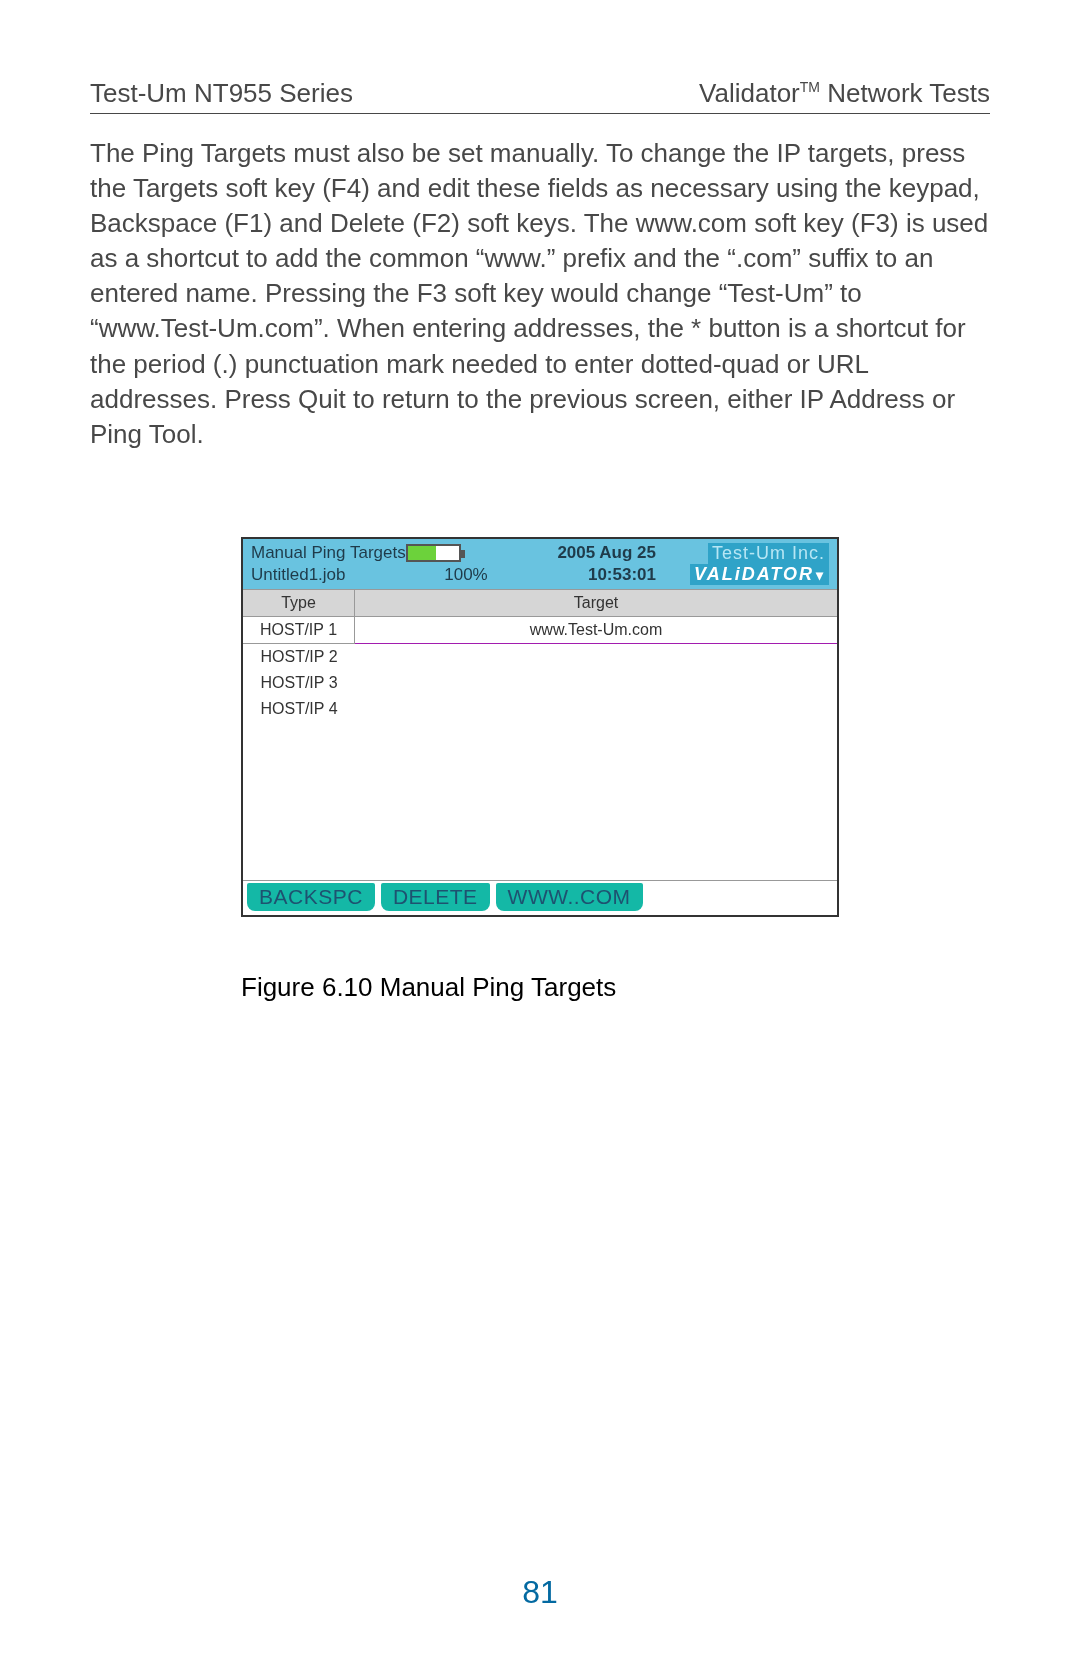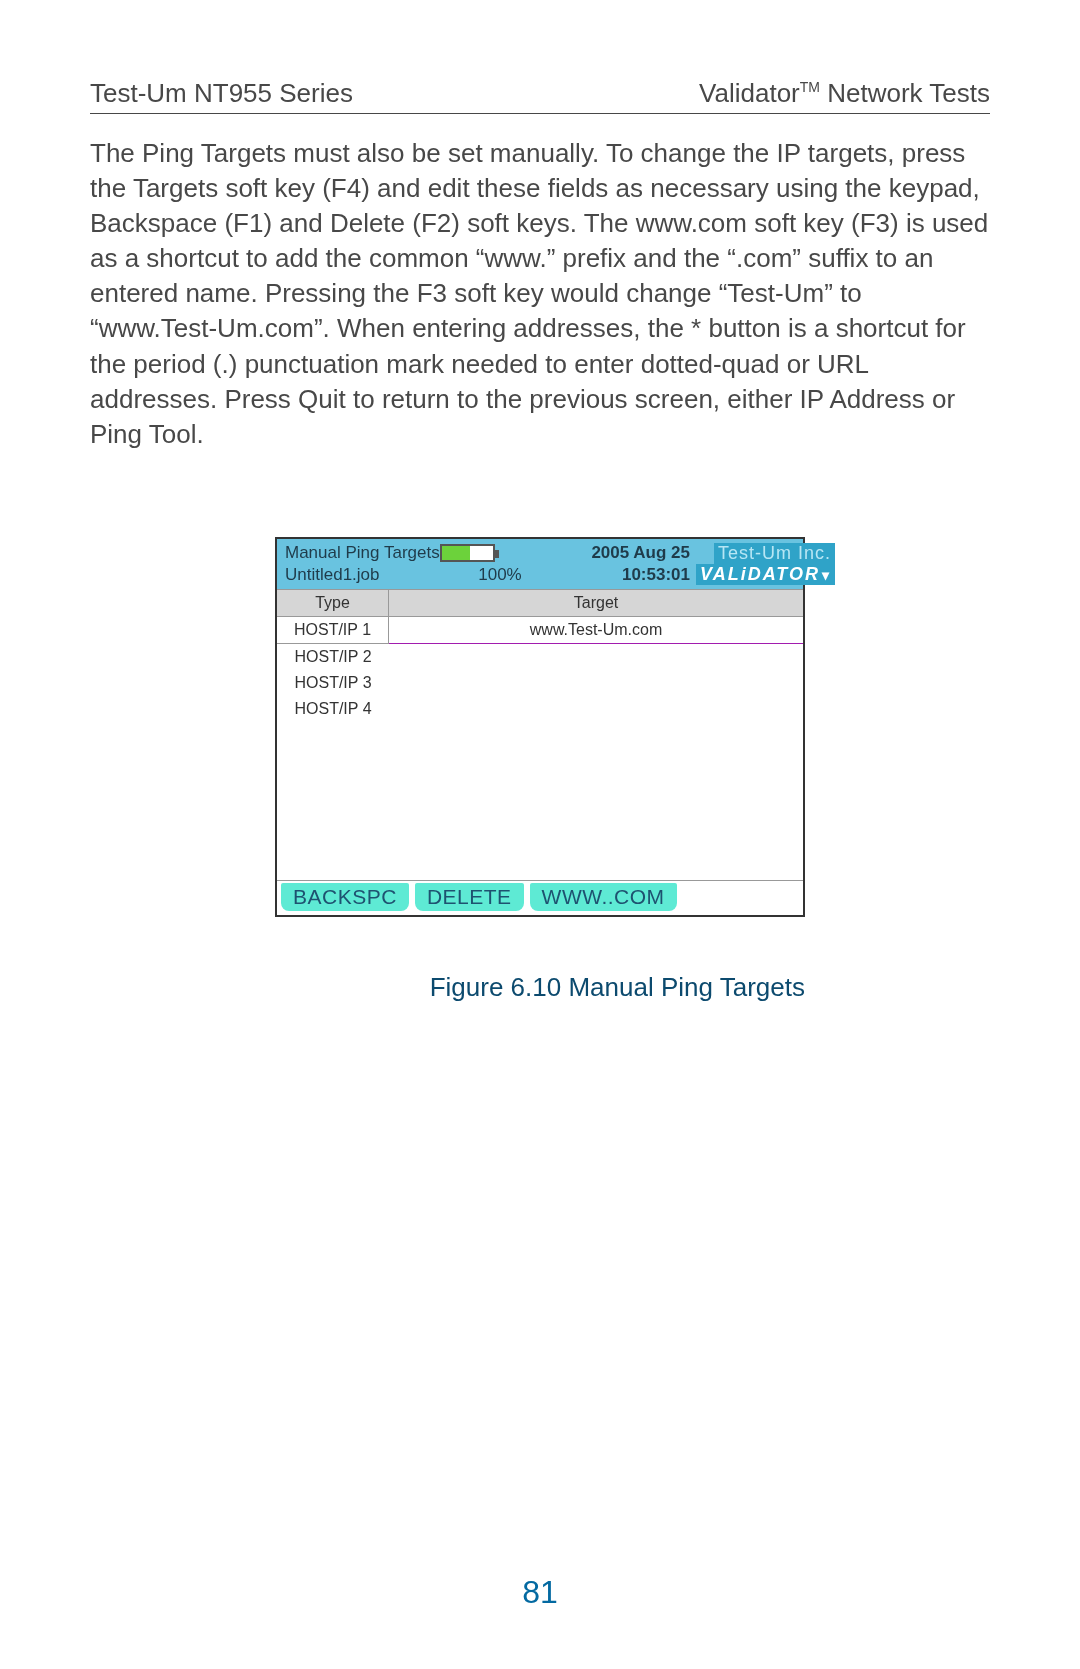--- a/index.html
+++ b/index.html
@@ -25,21 +25,21 @@
     text-align: right;
   }
   .header-right sup { font-size: 14px; vertical-align: super; }
   .body-text {
     font-size: 26px;
     line-height: 1.35;
     color: #484848;
     text-align: left;
   }
   .device-figure {
-    width: 530px;
+    width: 598px;
     margin: 85px auto 0 auto;
   }
   .device {
     width: 100%;
     border: 2px solid #333;
     background: #fff;
   }
   .device-header {
     background: #69c3e0;
     padding: 4px 8px 4px 8px;
@@ -113,33 +113,33 @@
   .row-1 .cell:last-child { border-bottom: 1px solid #a21caf; }
   .blank-area { height: 158px; }
   .device-footer {
     background: #fff;
     border-top: 1px solid #999;
     padding: 2px 4px 4px 4px;
     display: flex;
     gap: 6px;
   }
   .softkey {
-    background: #5eead4;
+    background: #14b8a6;
     color: #1e5270;
     font-size: 21px;
     padding: 2px 12px 2px 12px;
     border-radius: 0 0 8px 8px;
     border-top-left-radius: 2px;
     border-top-right-radius: 2px;
     letter-spacing: 0.5px;
   }
   .figure-caption {
-    text-align: right;
+    text-align: left;
     font-size: 26px;
-    color: #0c4a6e;
+    color: #000000;
     margin-top: 55px;
   }
   .page-number {
     position: absolute;
     bottom: 58px;
     left: 0; right: 0;
     text-align: center;
     font-size: 32px;
     color: #0369a1;
   }

